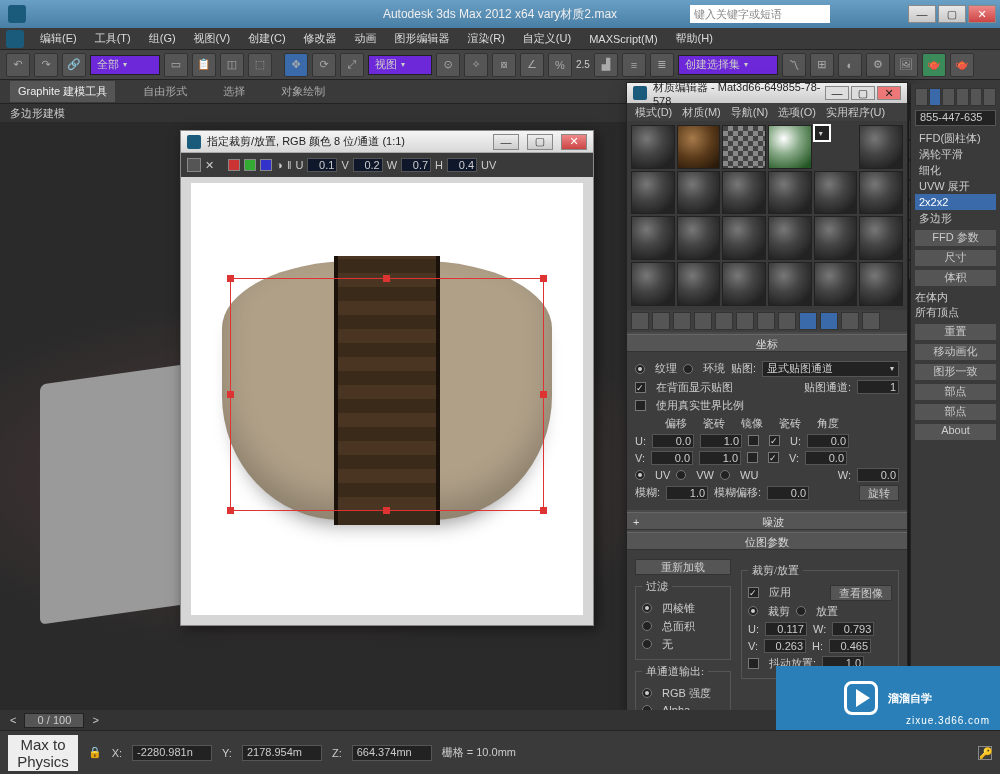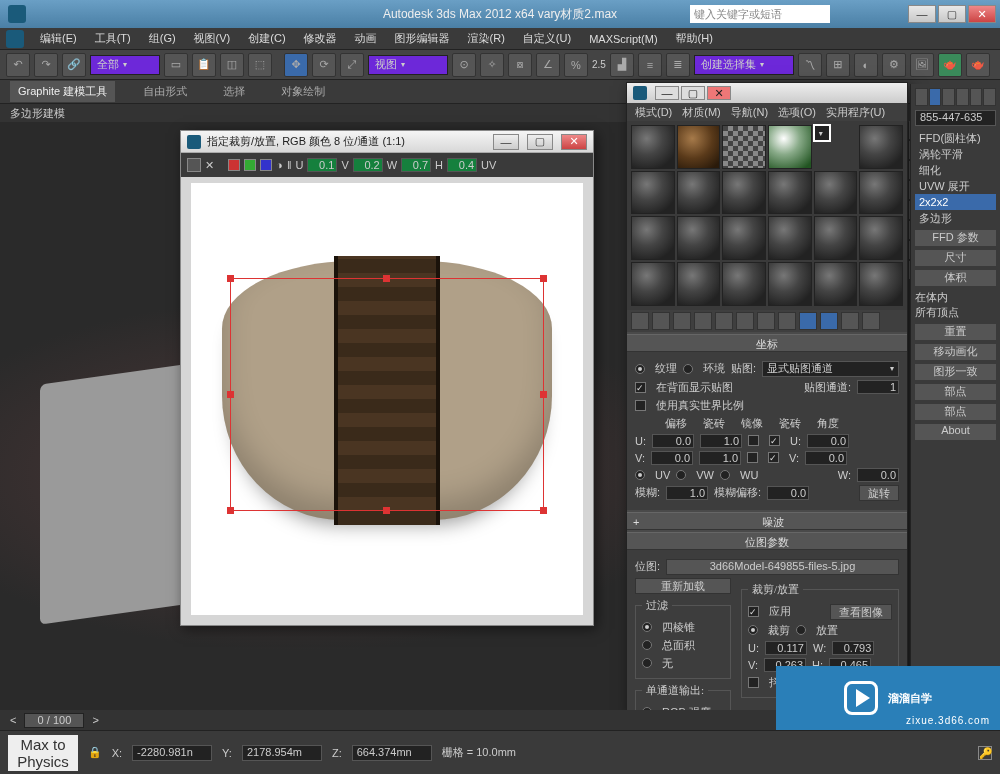--- a/index.html
+++ b/index.html
@@ -42,21 +42,21 @@
 
 .cropdlg { position: absolute; left: 180px; top: 130px; width: 414px; height: 496px; background: #d6d6d6; border: 1px solid #888; box-shadow: 3px 3px 12px rgba(0,0,0,.5); }
 .cropdlg .hd { height: 22px; background: linear-gradient(#f5f5f5,#d8d8d8); display: flex; align-items: center; padding: 0 6px; gap: 6px; border-bottom: 1px solid #aaa; }
 .cropdlg .hd .ico { width: 14px; height: 14px; background: #1a5a7a; border-radius: 2px; }
 .cropdlg .hd .t { color: #222; flex: 1; font-size: 11px; }
 .cropdlg .hd .wb { width: 26px; height: 16px; background: linear-gradient(#eee,#ccc); border: 1px solid #888; display: inline-flex; align-items: center; justify-content: center; color: #333; margin-left: 2px; }
 .cropdlg .hd .wb.close { background: linear-gradient(#e88,#c44); color:#fff; }
 .cropdlg .tb { height: 24px; background: #3a3a3a; display: flex; align-items: center; padding: 0 6px; gap: 4px; color: #ccc; font-size: 10px; }
 .cropdlg .tb .sq { width: 12px; height: 12px; border: 1px solid #888; display:inline-block;}
 .cropdlg .tb .red{background:#c33}.cropdlg .tb .grn{background:#3a3}.cropdlg .tb .blu{background:#33c}
-.cropdlg .tb .spn { width: 30px; height: 14px; background: #15803d; border: 1px solid #555; text-align: right; padding-right: 2px; }
+.cropdlg .tb .spn { width: 30px; height: 14px; background: #0f172a; border: 1px solid #555; text-align: right; padding-right: 2px; }
 .cropdlg .canvas { position: absolute; left: 10px; top: 52px; right: 10px; bottom: 10px; background: #fff; }
 .pillow { position: absolute; left: 8%; top: 18%; width: 84%; height: 60%; }
 .pillow .base { position:absolute; inset:0; background:#b0a088; border-radius: 40% 40% 36% 36% / 26% 26% 48% 48%; box-shadow: inset 0 -18px 30px rgba(0,0,0,.2), 0 16px 20px -12px rgba(0,0,0,.4);}
 .pillow .band { position:absolute; left:34%; top:-2%; width:32%; height:104%; background: repeating-linear-gradient(0deg,#3a2a1a 0 14px,#4a3522 14px 28px); border-left:4px solid #1a120a; border-right:4px solid #1a120a;}
 .cropbox { position: absolute; left: 10%; top: 22%; width: 80%; height: 54%; border: 1px solid #d33; }
 .cropbox .h { position: absolute; width: 7px; height: 7px; background: #d33; }
 .cropbox .h.tl{left:-4px;top:-4px}.cropbox .h.tr{right:-4px;top:-4px}.cropbox .h.bl{left:-4px;bottom:-4px}.cropbox .h.br{right:-4px;bottom:-4px}
 .cropbox .h.tc{left:calc(50% - 4px);top:-4px}.cropbox .h.bc{left:calc(50% - 4px);bottom:-4px}
 .cropbox .h.ml{left:-4px;top:calc(50% - 4px)}.cropbox .h.mr{right:-4px;top:calc(50% - 4px)}
 
@@ -156,21 +156,21 @@
       <span>全部</span>
     </div>
   <div class="btn">▭</div>
   <div class="btn">📋</div>
   <div class="btn">◫</div>
   <div class="btn">⬚</div>
   <div class="sep"></div>
   <div class="btn" style="background:#3a6aaa">✥</div>
   <div class="btn">⟳</div>
   <div class="btn">⤢</div>
-  <div class="dropdown" style="width:80px">
+  <div class="dropdown" style="width:64px">
       <span>视图</span>
     </div>
   <div class="btn">⊙</div>
   <div class="btn">✧</div>
   <div class="btn">⧇</div>
   <div class="btn">∠</div>
   <div class="btn">%</div>
   <span class="txt">2.5</span>
   <div class="btn">▟</div>
   <div class="btn">≡</div>
@@ -242,20 +242,21 @@
       <div class="h bl"></div>
         <div class="h bc"></div>
         <div class="h br"></div>
     </div>
   </div>
 </div>
 
 <div class="mateditor">
   <div class="hd">
     <span style="width:14px;height:14px;background:#1a5a7a;border-radius:2px;margin-right:6px"></span>
+    <div class="t">材质编辑器 - Mat3d66-649855-78-578</div>
     <div class="wb">—</div>
     <div class="wb">▢</div>
     <div class="wb close">✕</div>
   </div>
   <div class="menu">
     <span>模式(D)</span>
     <span>材质(M)</span>
     <span>导航(N)</span>
     <span>选项(O)</span>
     <span>实用程序(U)</span>
@@ -376,24 +377,20 @@
       <label>模糊偏移:</label>
         <span class="spin">0.0</span>
       <span style="flex:1"></span>
       <span class="btn2">旋转</span>
     </div>
   </div>
 
   <div class="rollhdr"><span style="float:left;margin-left:6px">+</span><span>噪波</span></div>
   <div class="rollhdr">位图参数</div>
   <div class="panel">
-    <div class="row">
-      <label>位图:</label>
-      <span class="btn2" style="flex:1;text-align:center">3d66Model-649855-files-5.jpg</span>
-    </div>
     <div class="row" style="align-items:flex-start;gap:10px">
       <div style="flex:0 0 96px">
         <span class="btn2" style="display:block;text-align:center">重新加载</span>
         <fieldset>
           <legend>过滤</legend>
           <div class="row">
               <span class="rad c"></span>
               <label>四棱锥</label>
             </div>
           <div class="row">

